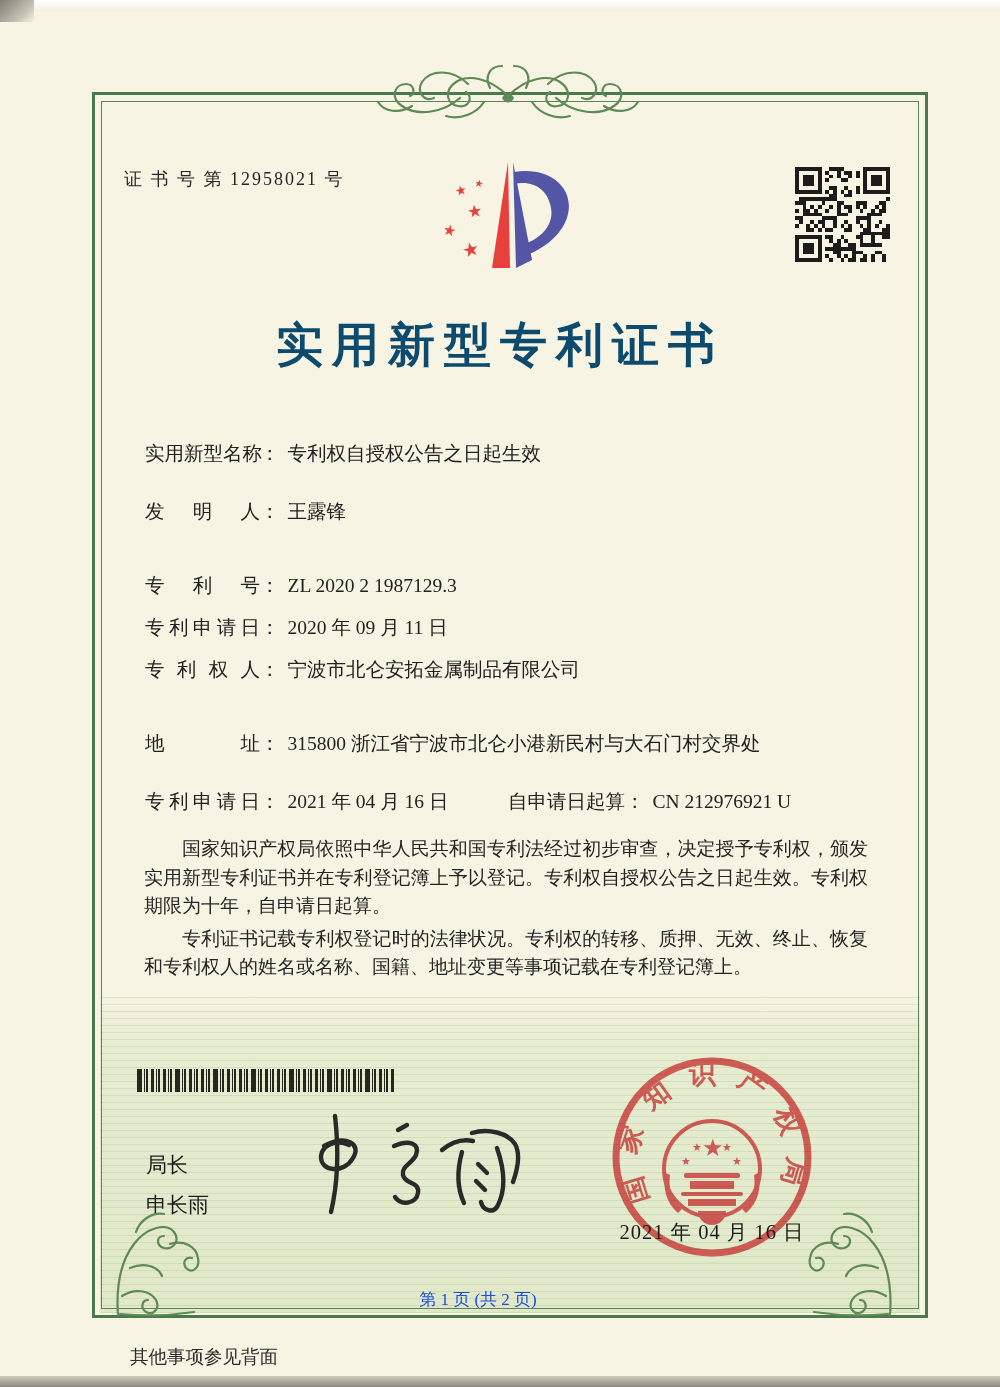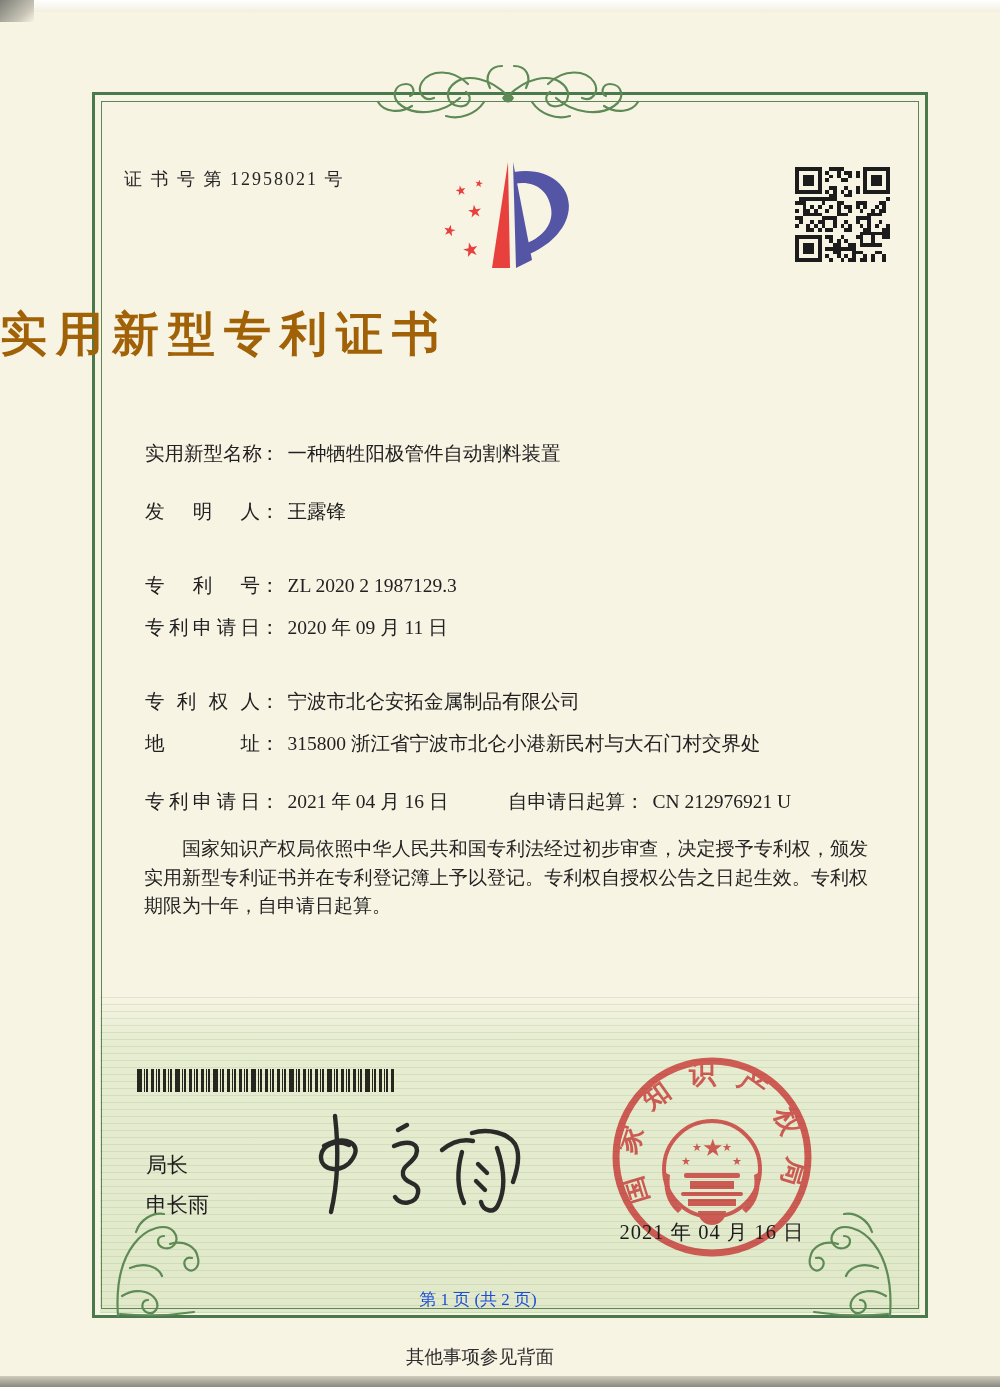--- a/index.html
+++ b/index.html
@@ -22,22 +22,22 @@
       repeating-linear-gradient(0deg, rgba(148,175,118,0.22) 0 1px, rgba(148,175,118,0) 1px 7px),
       linear-gradient(to bottom, rgba(227,236,206,0) 0%, rgba(227,236,206,0.85) 14%, #e4ebcf 40%, #e1e9ca 100%);
   }
 
   
   .border-outer{left:92px;top:92px;width:830px;height:1220px;border:3.5px solid #4a7a4c;z-index:3;pointer-events:none;}
   .border-inner{left:101px;top:101px;width:816px;height:1206px;border:1.5px solid #5a8756;z-index:3;pointer-events:none;}
 
   .cert-no{left:124px;top:167px;font-size:18px;letter-spacing:2px;color:#262626;z-index:4;}
 
-  .title{left:0;top:303px;width:1000px;text-align:left;font-size:47px;font-weight:bold;
-         letter-spacing:9px;color:#a16207;z-index:4;}
+  .title{left:0;top:314px;width:1000px;text-align:center;font-size:47px;font-weight:bold;
+         letter-spacing:9px;color:#0c4a6e;z-index:4;}
 
   .fields{left:145px;top:440px;width:740px;z-index:4;font-size:19.5px;color:#212121;}
   .frow{position:absolute;left:0;white-space:nowrap;}
   .lbl{display:inline-block;width:115px;text-align:justify;text-align-last:justify;vertical-align:bottom;}
   .colon{display:inline-block;margin-right:8px;}
   .grant-right{position:absolute;left:363px;top:0;white-space:nowrap;}
 
   .body-text{left:140px;top:831px;width:732px;z-index:4;font-size:19px;line-height:28.5px;
              text-align:justify;color:#242424;}
   .body-text p{margin:4px;text-indent:2em;}
@@ -46,21 +46,21 @@
 
   .director-block{left:146px;top:1145px;z-index:4;font-size:21px;color:#1c1c1c;line-height:40px;}
 
   .signature{left:272px;top:1106px;z-index:5;}
 
   .seal{left:610px;top:1055px;width:204px;height:204px;z-index:5;mix-blend-mode:multiply;opacity:0.92;}
   .seal-date{left:606px;top:1218px;width:212px;text-align:center;z-index:6;font-size:20.5px;
              letter-spacing:1px;color:#1b1b1b;}
 
   .page-indicator{left:128px;top:1288px;width:700px;text-align:center;font-size:17px;z-index:4;color:#1d4ed8;}
-  .back-note{left:130px;top:1344px;width:700px;text-align:center;font-size:18.5px;z-index:4;color:#2c2c2c;}
+  .back-note{left:130px;top:1344px;width:700px;text-align:left;font-size:18.5px;z-index:4;color:#2c2c2c;}
 
   .ornament{z-index:6;pointer-events:none;}
   .orn-top{left:372px;top:58px;}
   .orn-bl{left:110px;top:1204px;}
   .orn-br{left:806px;top:1204px;}
   .orn-br svg{transform:scaleX(-1);}
 
   .logo{left:434px;top:156px;z-index:4;}
   .qr{left:795px;top:167px;width:95px;height:95px;z-index:4;}
 </style>
@@ -339,45 +339,46 @@
       <rect x="2" y="20" width="3" height="3" fill="#1c1c1c"></rect>
       <rect x="17" y="17" width="4" height="4" fill="#1c1c1c"></rect>
       <rect x="18" y="18" width="2" height="2" fill="#f8f4e4"></rect>
     </svg>
 </div>
 
 <div class="abs title">实用新型专利证书</div>
 
 <div class="abs fields">
   <div class="frow" style="top:0px">
-    <span class="lbl">实用新型名称</span><span class="colon">：</span><span>一种牺牲阳极管件自动割料装置</span>
+    <span class="lbl">实用新型名称</span><span class="colon">：</span><span>专利权自授权公告之日起生效</span>
   </div>
   <div class="frow" style="top:58px">
     <span class="lbl">发明人</span><span class="colon">：</span><span>王露锋</span>
   </div>
   <div class="frow" style="top:132px">
     <span class="lbl">专利号</span><span class="colon">：</span><span>ZL 2020 2 1987129.3</span>
   </div>
   <div class="frow" style="top:174px">
     <span class="lbl">专利申请日</span><span class="colon">：</span><span>2020 年 09 月 11 日</span>
   </div>
-  <div class="frow" style="top:248px">
+  <div class="frow" style="top:216px">
     <span class="lbl">专利权人</span><span class="colon">：</span><span>宁波市北仑安拓金属制品有限公司</span>
   </div>
   <div class="frow" style="top:290px">
     <span class="lbl">地址</span><span class="colon">：</span><span>315800 浙江省宁波市北仑小港新民村与大石门村交界处</span>
   </div>
   <div class="frow" style="top:348px">
     <span class="lbl">专利申请日</span><span class="colon">：</span><span>2021 年 04 月 16 日</span>
     <span class="grant-right"><span>自申请日起算</span><span class="colon">：</span><span>CN 212976921 U</span></span>
   </div>
 </div>
 
 <div class="abs body-text">
   <p>国家知识产权局依照中华人民共和国专利法经过初步审查，决定授予专利权，颁发实用新型专利证书并在专利登记簿上予以登记。专利权自授权公告之日起生效。专利权期限为十年，自申请日起算。</p>
+  <p>专利证书记载专利权登记时的法律状况。专利权的转移、质押、无效、终止、恢复和专利权人的姓名或名称、国籍、地址变更等事项记载在专利登记簿上。</p>
 </div>
 
 <div class="abs barcode">
   <svg id="barcode-svg" width="262" height="23" viewBox="0 0 262 23" shape-rendering="crispEdges">
       <rect x="0" y="0" width="5" height="23" fill="#26261f"></rect>
       <rect x="7" y="0" width="1" height="23" fill="#26261f"></rect>
       <rect x="9" y="0" width="2" height="23" fill="#26261f"></rect>
       <rect x="14" y="0" width="3" height="23" fill="#26261f"></rect>
       <rect x="19" y="0" width="1" height="23" fill="#26261f"></rect>
       <rect x="21" y="0" width="2" height="23" fill="#26261f"></rect>

